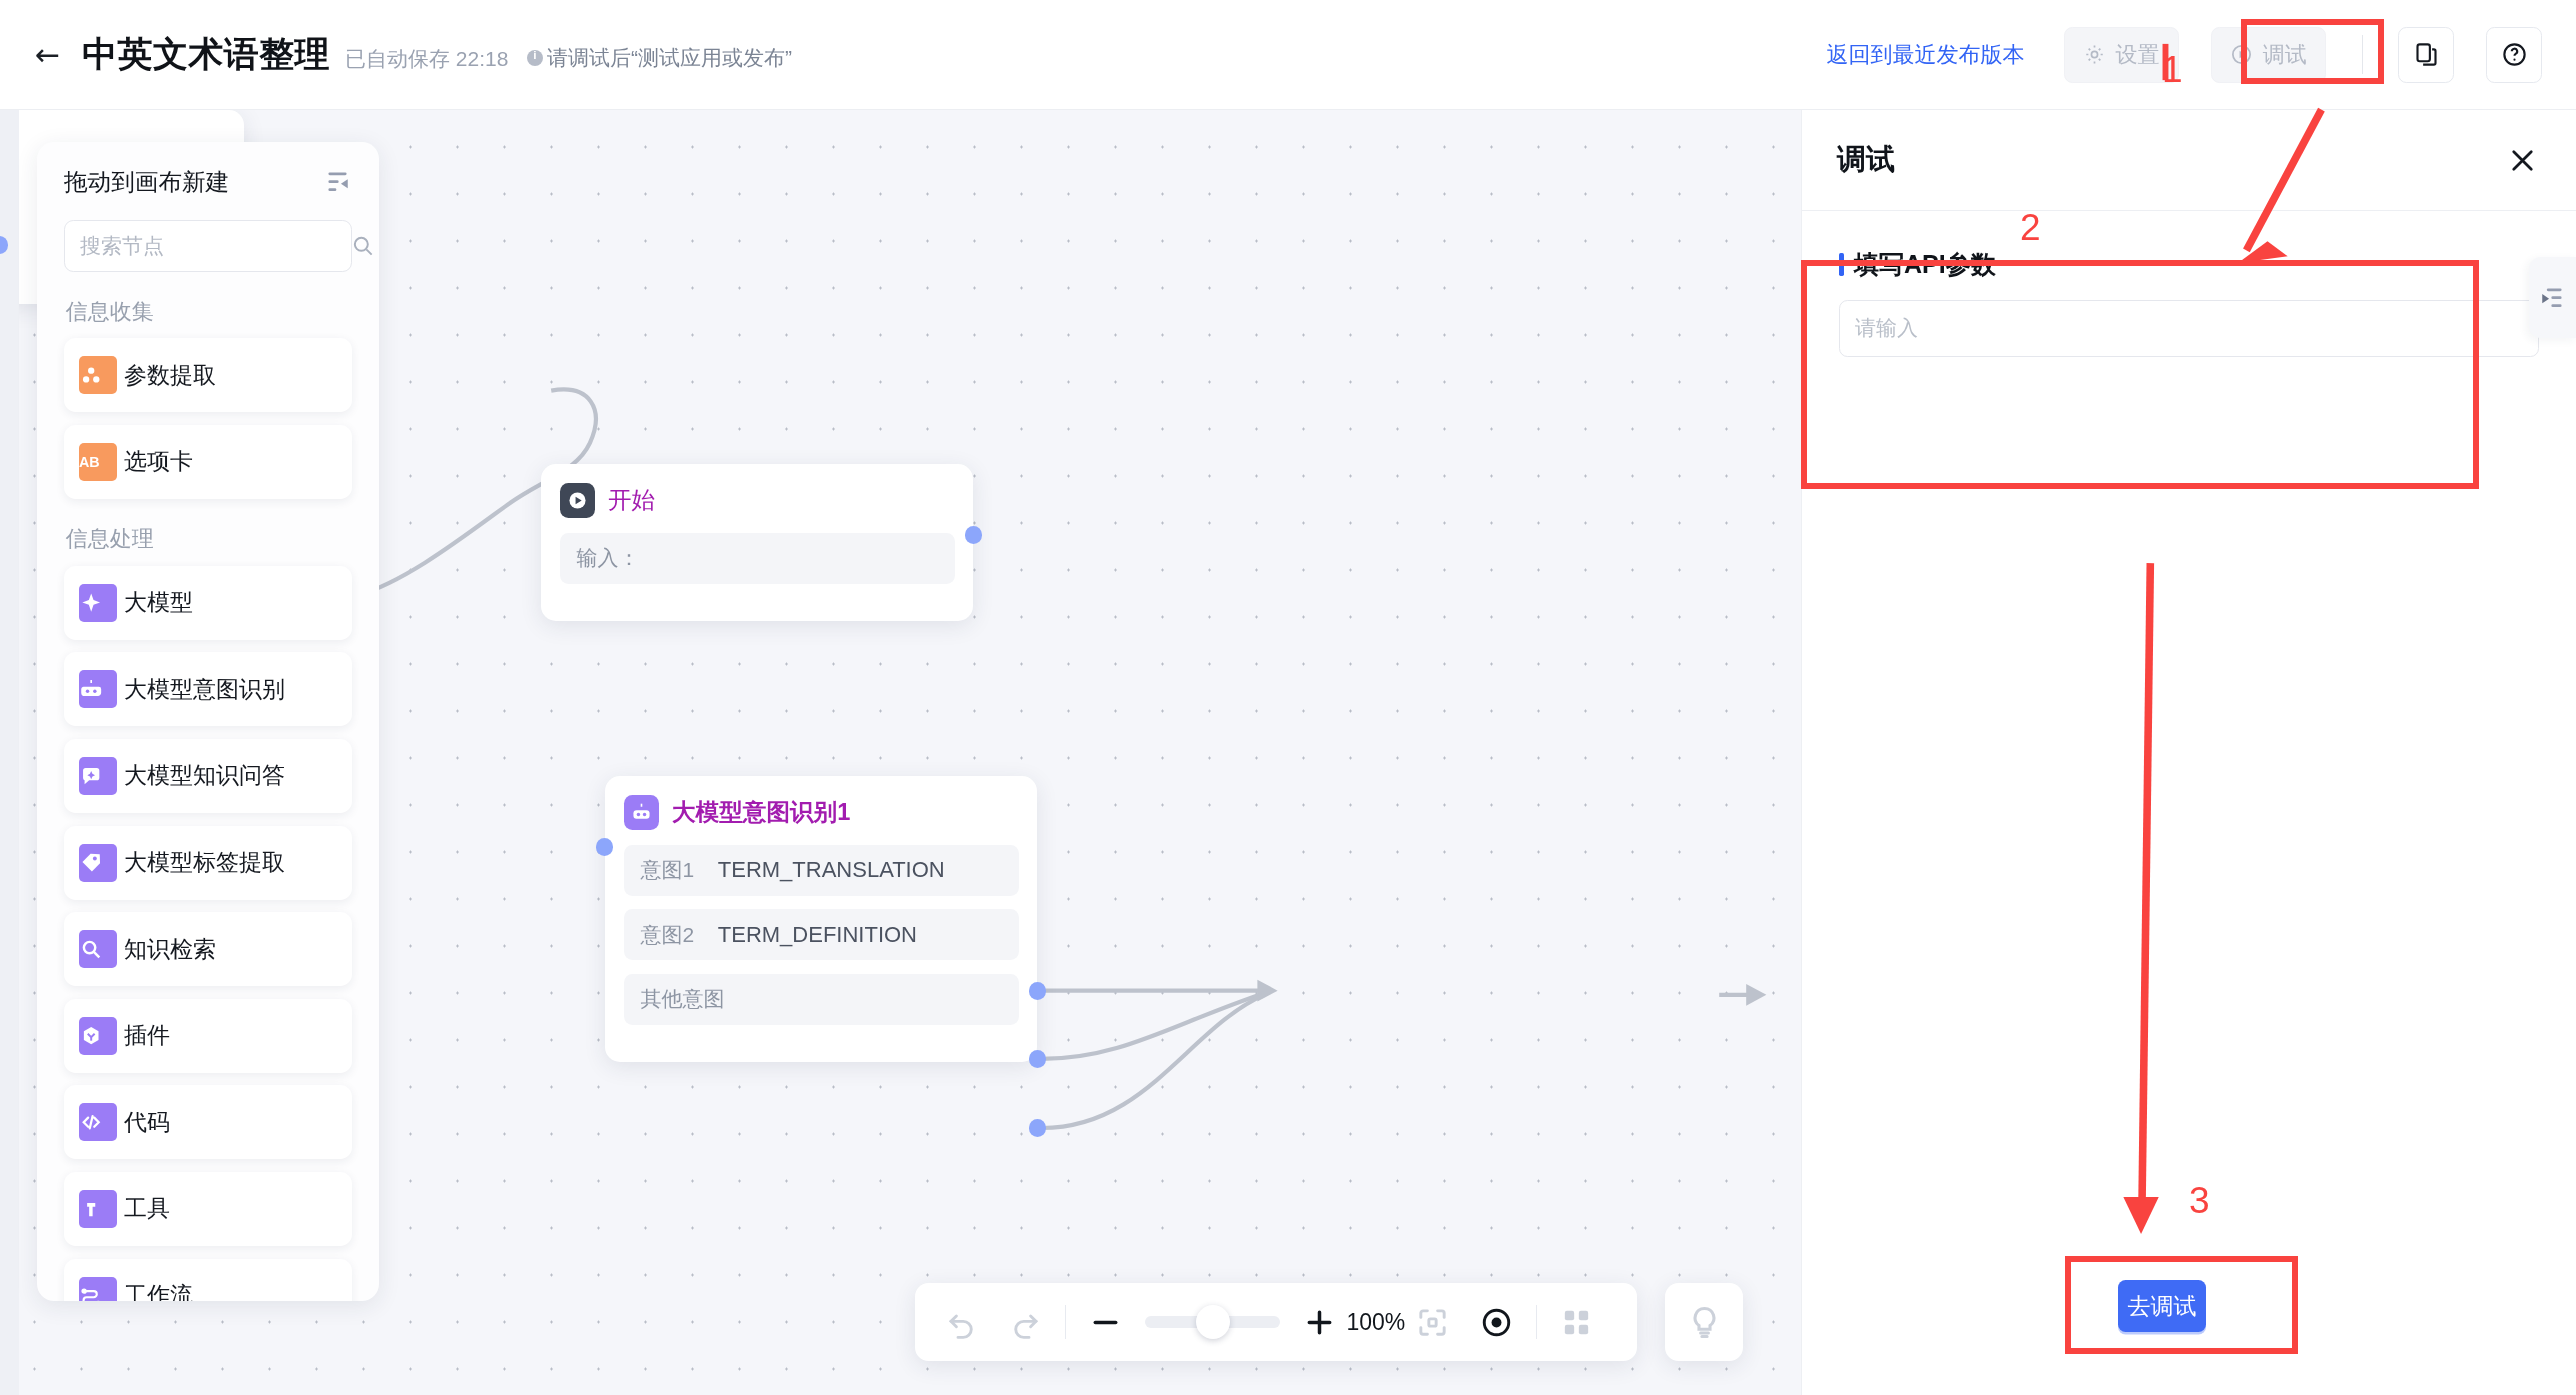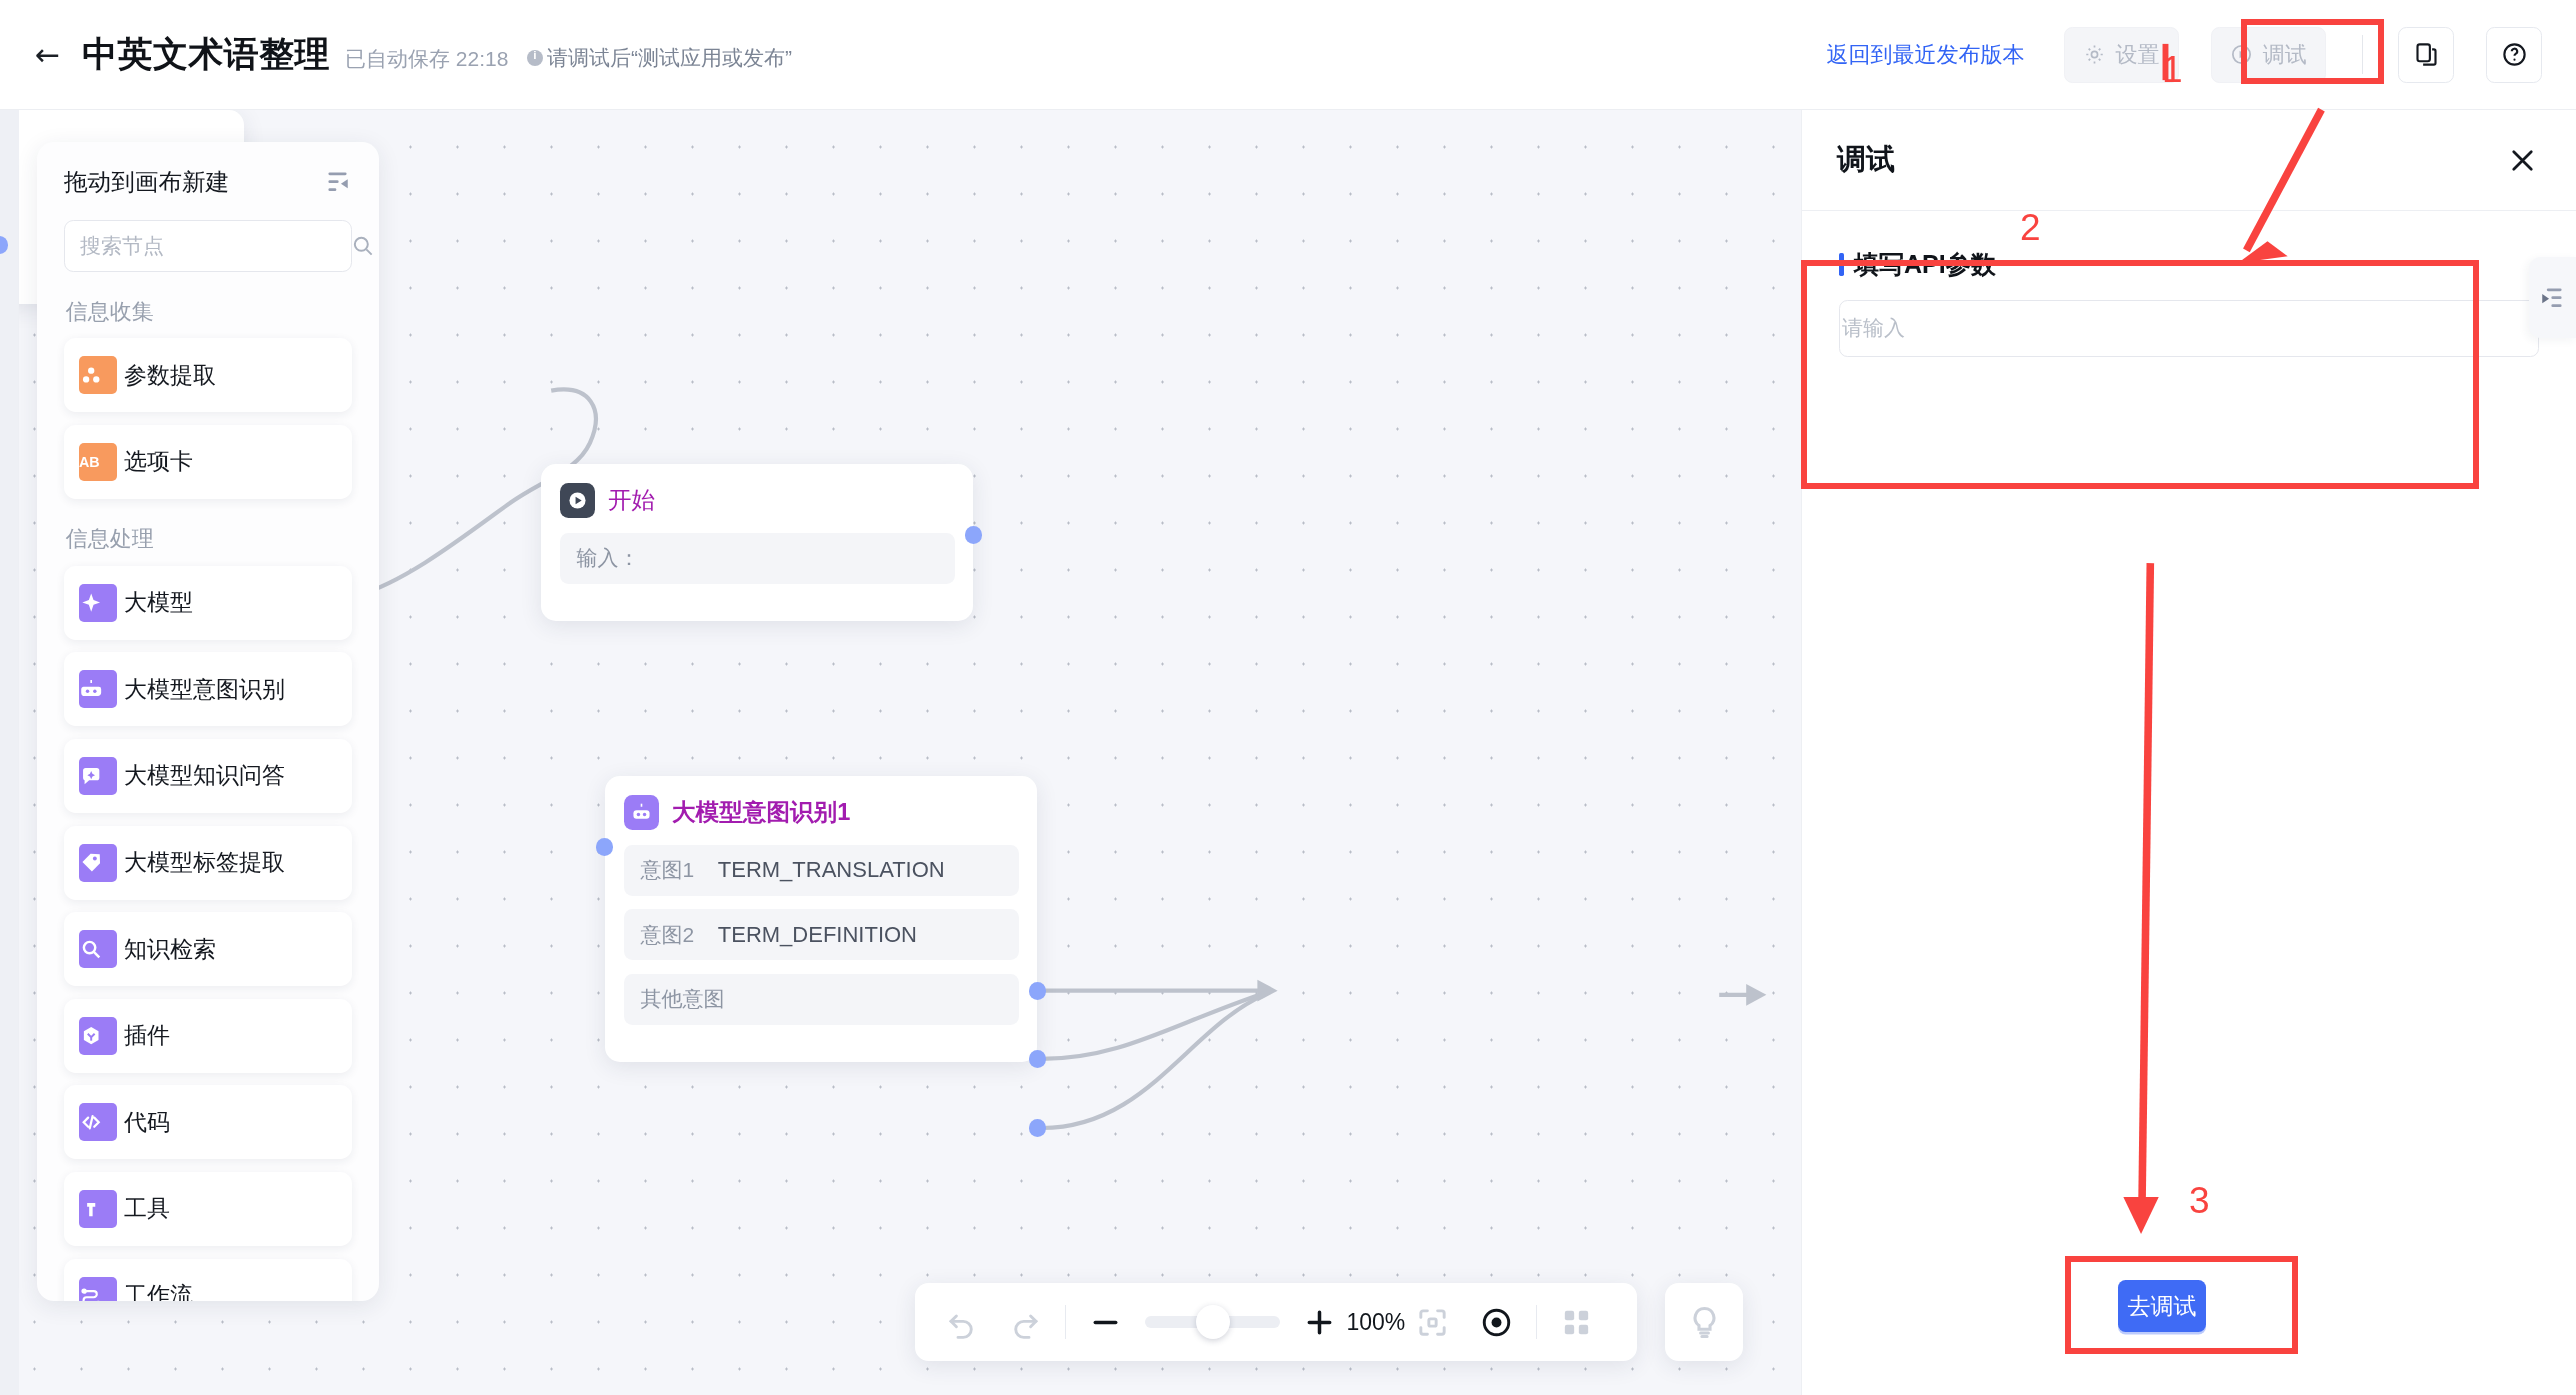--- a/index.html
+++ b/index.html
@@ -208,21 +208,21 @@
   .sec-bar { width: 5px; height: 23.6px; background: #3264f5; border-radius: 1.7px; }
   .sec-txt { font-size: 25px; font-weight: bold; color: #10141a; }
   .param-row { display: flex; align-items: center; margin-top: 30px; gap: 13.5px; }
   .param-name { font-size: 22px; color: #2e3440; }
   .type-chip {
     background: #f1f2f6; border-radius: 5.9px; padding: 4.2px 11px;
     font-size: 18.5px; color: #8b93a1;
   }
   .param-input {
     margin-top: 18.5px; width: 100%; height: 57px; border: 0.8px solid #e5e7ed;
-    border-radius: 8.4px; padding: 0 2px; font-size: 21px; color: #2a2f38;
+    border-radius: 8.4px; padding: 0 15px; font-size: 21px; color: #2a2f38;
     outline: none; font-family: "Liberation Sans", sans-serif; background:#fff;
   }
   .param-input::placeholder { color: #b9bfc9; }
   #go-debug-btn {
     position: absolute; left: 2118px; top: 1280px; width: 88px; height: 52px;
     background: #3f6bf5; color: #fff; font-size: 23px; border: 0; border-radius: 7.6px;
     cursor: pointer; font-family: "Liberation Sans", sans-serif;
     box-shadow: 0 2.5px 0 rgba(63,107,245,0.35);
   }
   

